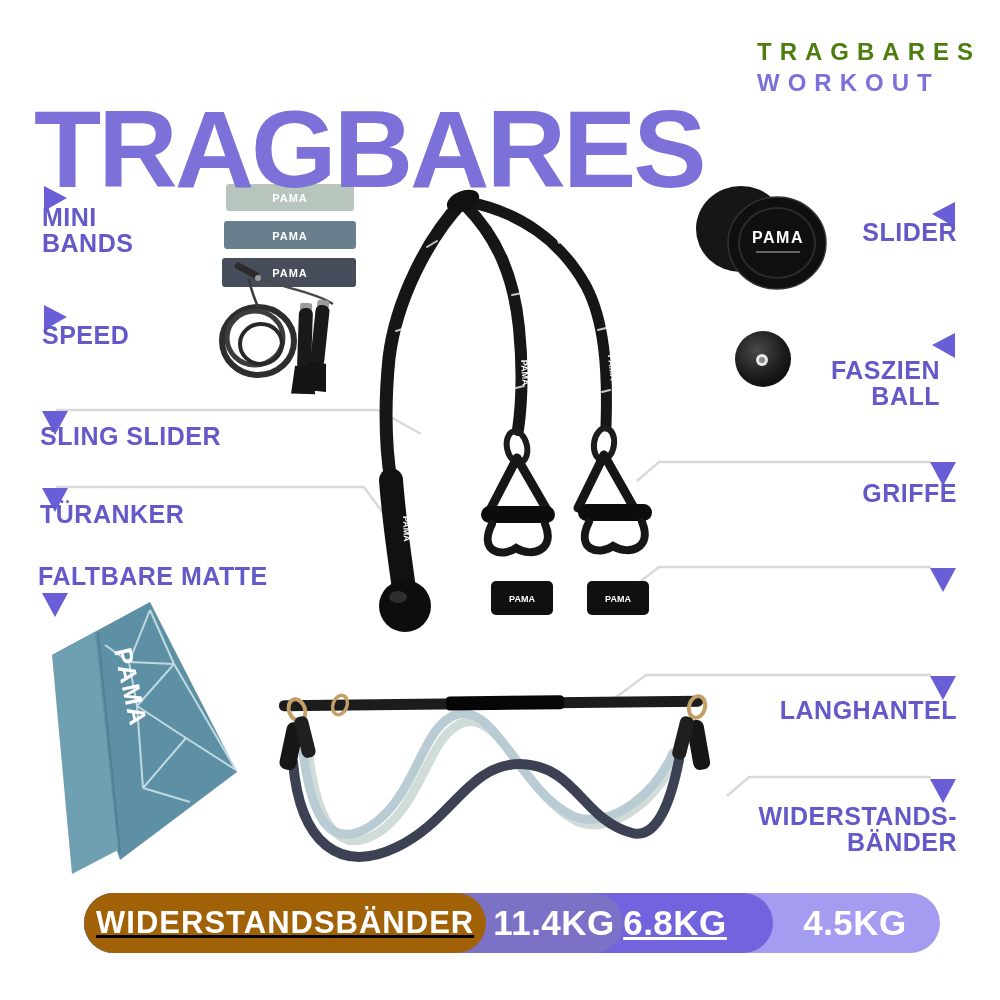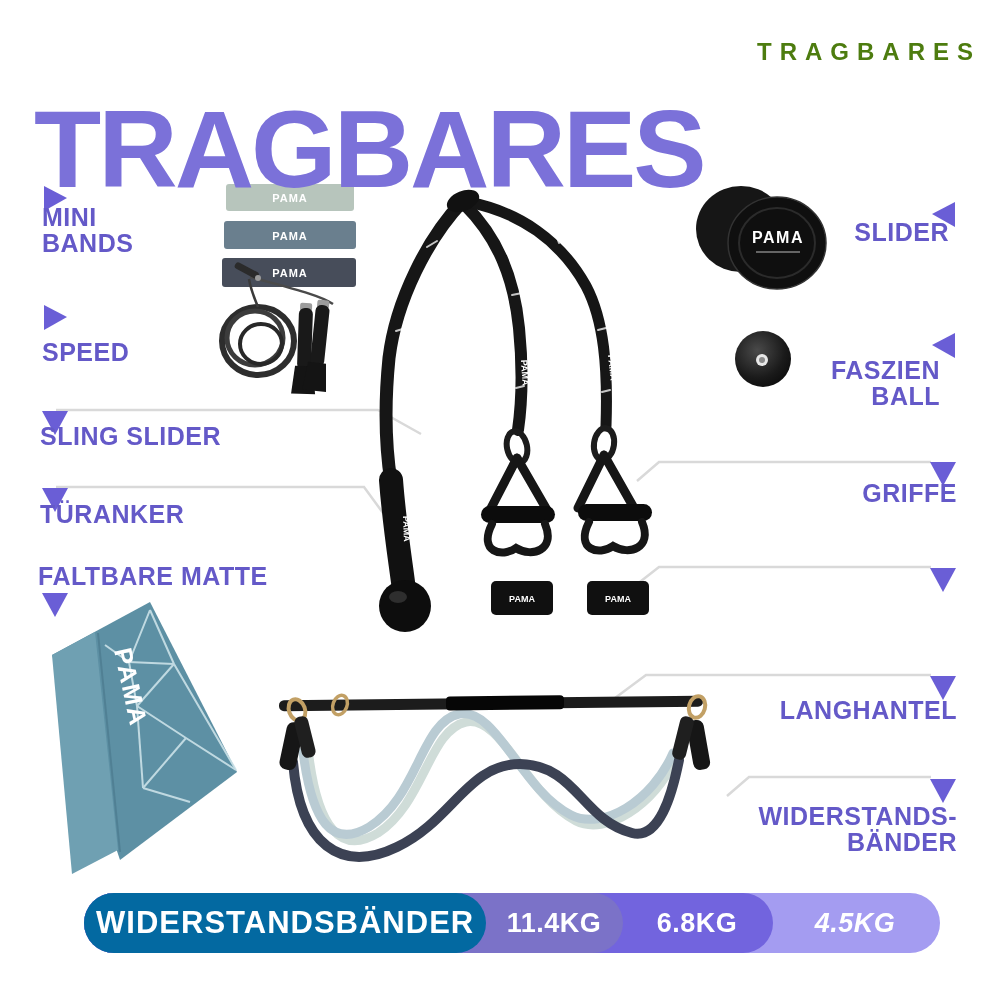--- a/index.html
+++ b/index.html
@@ -19,25 +19,25 @@
   .callout{position:absolute;color:#6459C8;font-weight:bold;font-size:25px;
            letter-spacing:0.5px;line-height:26px;white-space:nowrap;}
   .callout.right{text-align:right;}
 
   
   .bar{position:absolute;left:84px;top:893px;width:856px;height:60px;}
   .pill{position:absolute;top:0;left:0;height:60px;border-radius:30px;}
   .p45{width:100%;background:#A49CF1;}
   .p68{width:80.5%;background:#7264DE;}
   .p114{width:63%;background:#7B72C8;}
-  .pblack{width:47%;background:#0369a1;display:flex;align-items:center;justify-content:center;}
+  .pblack{width:47%;background:#a16207;display:flex;align-items:center;justify-content:center;text-decoration:underline;}
   .pblack span{color:#ffffff;font-size:31px;font-weight:bold;letter-spacing:1px;}
   .weight{position:absolute;top:50%;transform:translate(-50%,-50%);color:#ffffff;
-          font-weight:bold;font-size:27px;letter-spacing:0.5px;}
-  .w1{left:470px;} .w2{left:613px;} .w3{left:771px;font-style:italic;}
+          font-weight:bold;font-size:35px;letter-spacing:0.5px;}
+  .w1{left:470px;} .w2{left:591px;text-decoration:underline;} .w3{left:771px;}
 </style>
 </head>
 <body>
 
 <div class="canvas">
 
   <svg width="1000" height="1000" viewBox="0 0 1000 1000" style="position:absolute;left:0;top:0;">
     <defs>
       <radialGradient id="ballGrad" cx="40%" cy="35%" r="75%">
         <stop offset="0%" stop-color="#4a4a4a"></stop>
@@ -188,39 +188,40 @@
       <rect x="298" y="716" width="14" height="42" rx="6" transform="rotate(-14 305 737)" fill="#1f1f1f"></rect>
       <ellipse cx="697" cy="707" rx="8" ry="11" fill="none" stroke="#C2A065" stroke-width="4" transform="rotate(15 697 707)"></ellipse>
       <rect x="690" y="720" width="17" height="50" rx="7" transform="rotate(-10 698 745)" fill="#161616"></rect>
       <rect x="676" y="716" width="14" height="44" rx="6" transform="rotate(14 683 738)" fill="#1f1f1f"></rect>
     </g>
   </svg>
 
   <h1 class="title">TRAGBARES</h1>
   <div class="tagline">
     <div class="dark">TRAGBARES</div>
+    <div class="purple">WORKOUT</div>
   </div>
 
   <div class="callout" style="left:42px;top:204px">
     <div>MINI</div>
     <div>BANDS</div>
   </div>
-  <div class="callout" style="left:42px;top:339px">
+  <div class="callout" style="left:42px;top:322px">
     <div>SPEED</div>
   </div>
   <div class="callout" style="left:40px;top:423px">
     <div>SLING SLIDER</div>
   </div>
   <div class="callout" style="left:40px;top:501px">
     <div>TÜRANKER</div>
   </div>
   <div class="callout" style="left:38px;top:563px">
     <div>FALTBARE MATTE</div>
   </div>
-  <div class="callout right" style="right:51px;top:219px">
+  <div class="callout right" style="right:43px;top:219px">
     <div>SLIDER</div>
   </div>
   <div class="callout right" style="right:60px;top:357px">
     <div>FASZIEN</div>
     <div>BALL</div>
   </div>
   <div class="callout right" style="right:43px;top:480px">
     <div>GRIFFE</div>
   </div>
   <div class="callout right" style="right:43px;top:697px">

